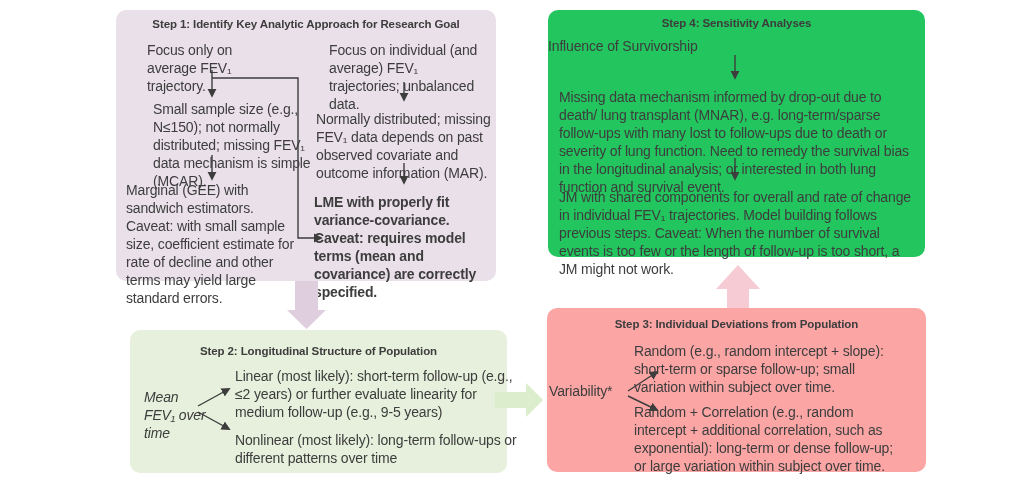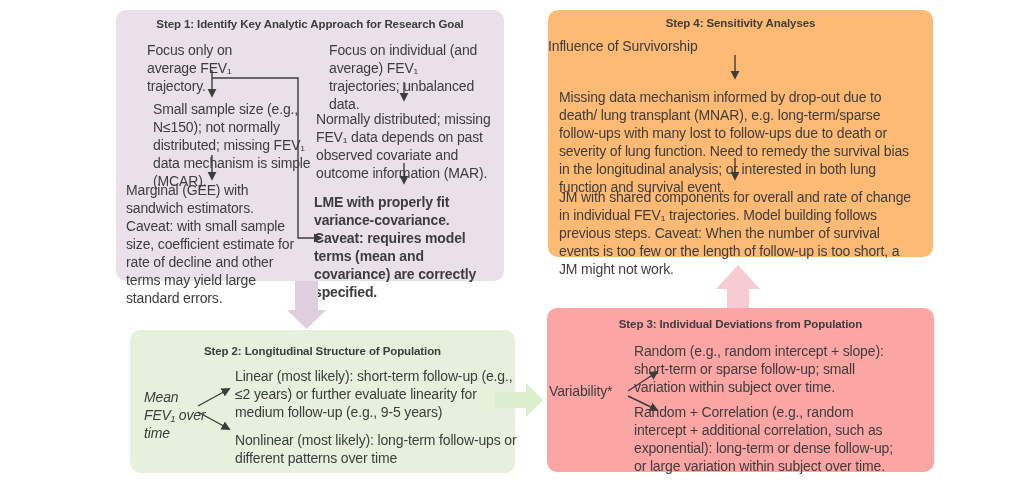--- a/index.html
+++ b/index.html
@@ -1,20 +1,20 @@
 <!DOCTYPE html>
 <html><head>
 <meta charset="utf-8">
 <style>
   html,body{margin:0;padding:0;background:#ffffff;}
   .canvas{
     position:relative;width:1024px;height:481px;background:#ffffff;
     font-family:"Liberation Sans", sans-serif;color:#3d3d3d;overflow:hidden;
   }
-  .box{position:absolute;border-radius:10px;padding-left:8px;}
+  .box{position:absolute;border-radius:10px;}
   #step1{left:116px;top:10px;width:380px;height:271px;}
   #step4{left:548px;top:10px;width:377px;height:247px;}
   #step2{left:118px;top:330px;width:377px;height:143px;margin-left:12px;}
   #step3{left:547px;top:308px;width:379px;height:164px;}
   .title{
     position:absolute;left:0;width:100%;margin:0;text-align:center;
     font-size:11.5px;font-weight:bold;letter-spacing:-0.1px;
   }
   #step1 .title{top:8px;}
   #step4 .title{top:7px;}
@@ -56,21 +56,21 @@
   <section class="box" id="step1" style="background-color: rgb(234, 224, 234);">
     <h2 class="title">Step 1: Identify Key Analytic Approach for Research Goal</h2>
     <p class="blk s1l1">Focus only on average FEV₁ trajectory.</p>
     <p class="blk s1l2">Small sample size (e.g., N≤150); not normally distributed; missing FEV₁ data mechanism is simple (MCAR).</p>
     <p class="blk s1l3">Marginal (GEE) with sandwich estimators. Caveat: with small sample size, coefficient estimate for rate of decline and other terms may yield large standard errors.</p>
     <p class="blk s1r1">Focus on individual (and average) FEV₁ trajectories; unbalanced data.</p>
     <p class="blk s1r2">Normally distributed; missing FEV₁ data depends on past observed covariate and outcome information (MAR).</p>
     <p class="blk s1r3">LME with properly fit variance-covariance. Caveat: requires model terms (mean and covariance) are correctly specified.</p>
   </section>
 
-  <section class="box" id="step4" style="background-color: #fdba74;">
+  <section class="box" id="step4" style="background-color: #22c55e;">
     <h2 class="title">Step 4: Sensitivity Analyses</h2>
     <p class="blk s4sub">Influence of Survivorship</p>
     <p class="blk s4p1">Missing data mechanism informed by drop-out due to death/ lung transplant (MNAR), e.g. long-term/sparse follow-ups with many lost to follow-ups due to death or severity of lung function. Need to remedy the survival bias in the longitudinal analysis; or interested in both lung function and survival event.</p>
     <p class="blk s4p2">JM with shared components for overall and rate of change in individual FEV₁ trajectories. Model building follows previous steps. Caveat: When the number of survival events is too few or the length of follow-up is too short, a JM might not work.</p>
   </section>
 
   <section class="box" id="step2" style="background-color: rgb(230, 240, 220);">
     <h2 class="title">Step 2: Longitudinal Structure of Population</h2>
     <p class="blk s2root">Mean FEV₁ over time</p>
     <p class="blk s2b1">Linear (most likely): short-term follow-up (e.g., ≤2 years) or further evaluate linearity for medium follow-up (e.g., 9-5 years)</p>

